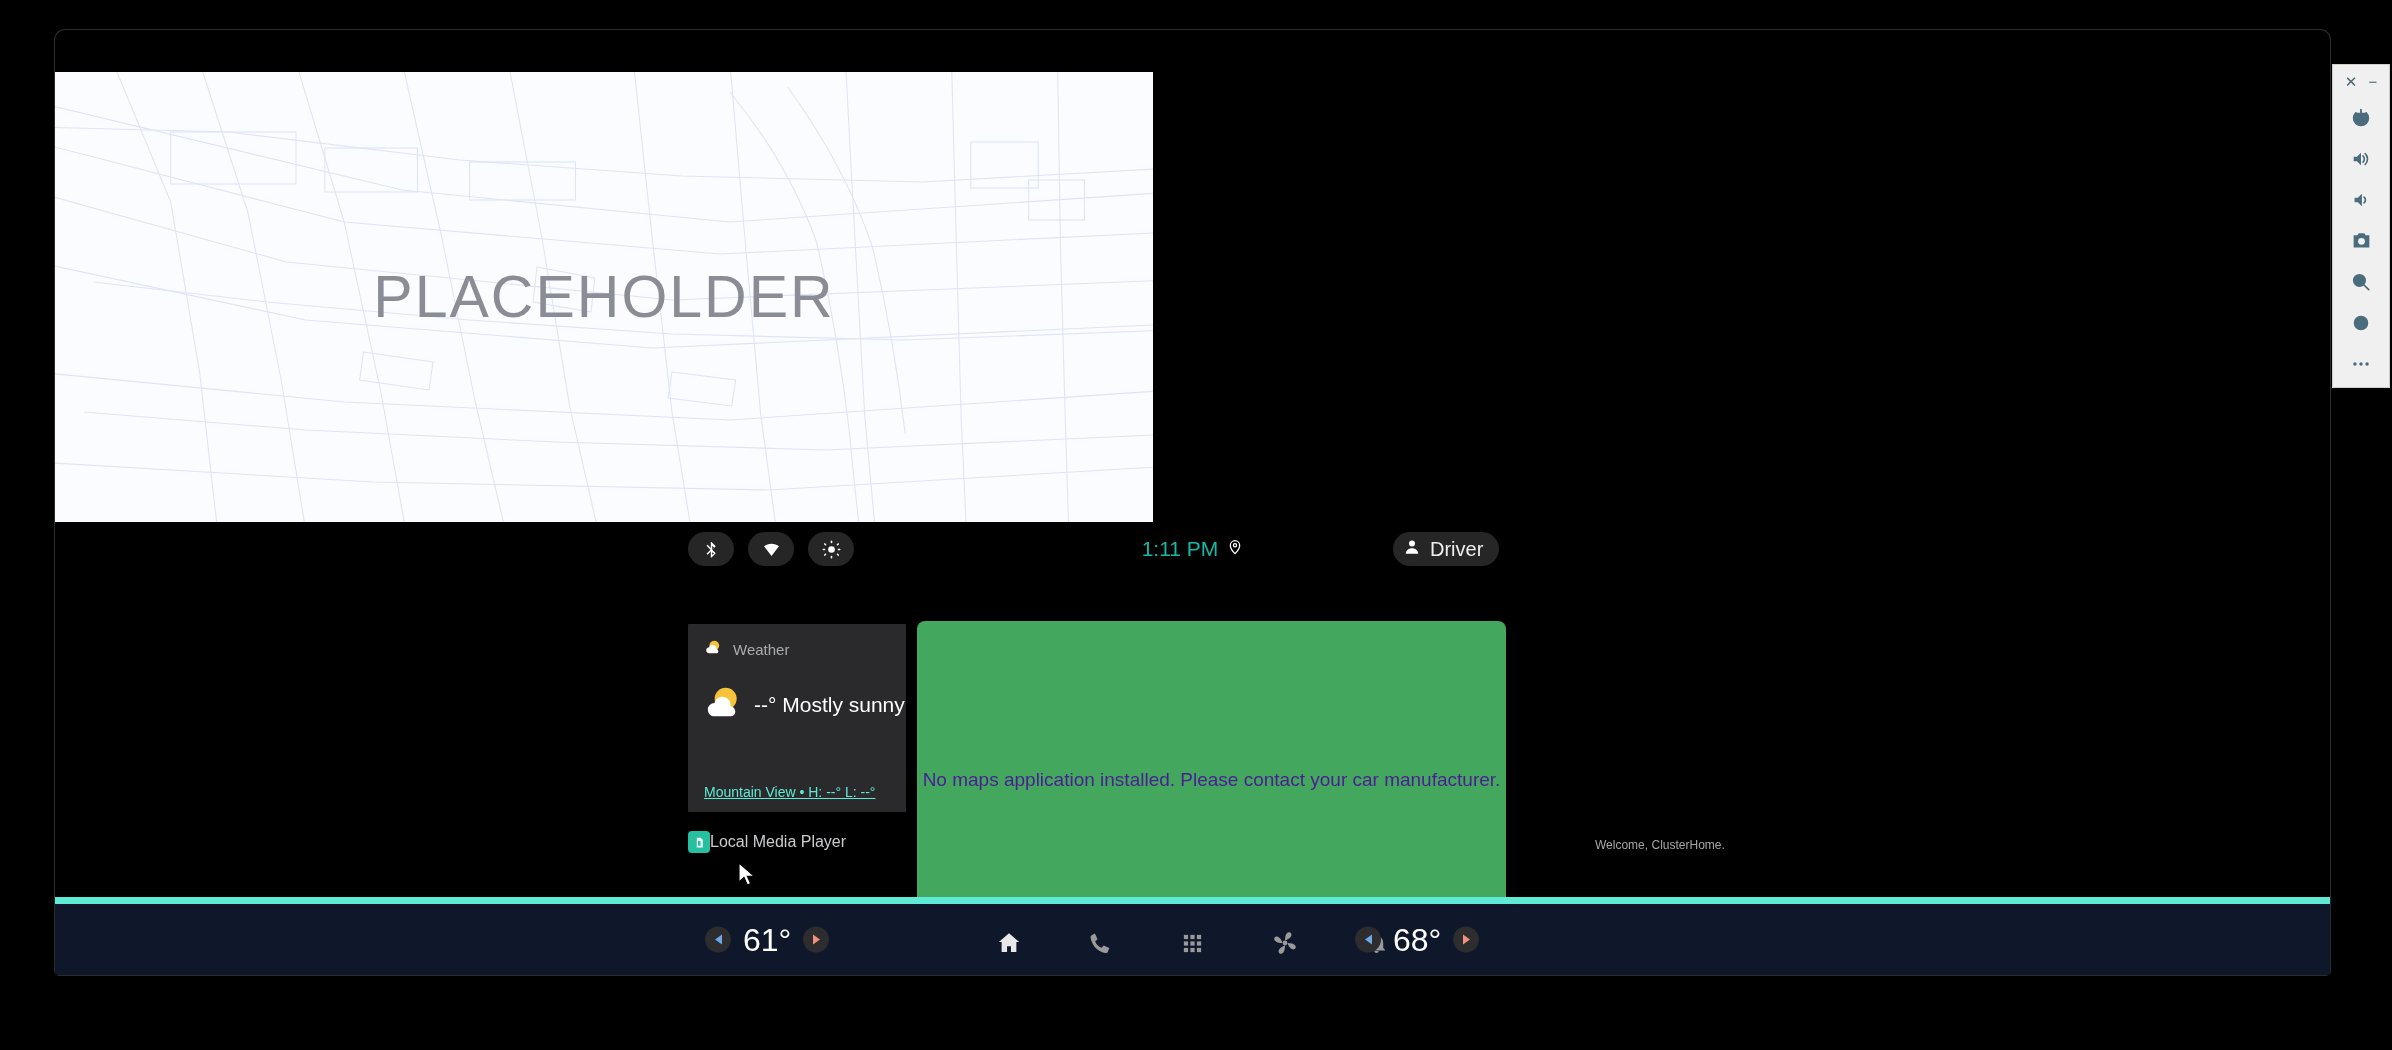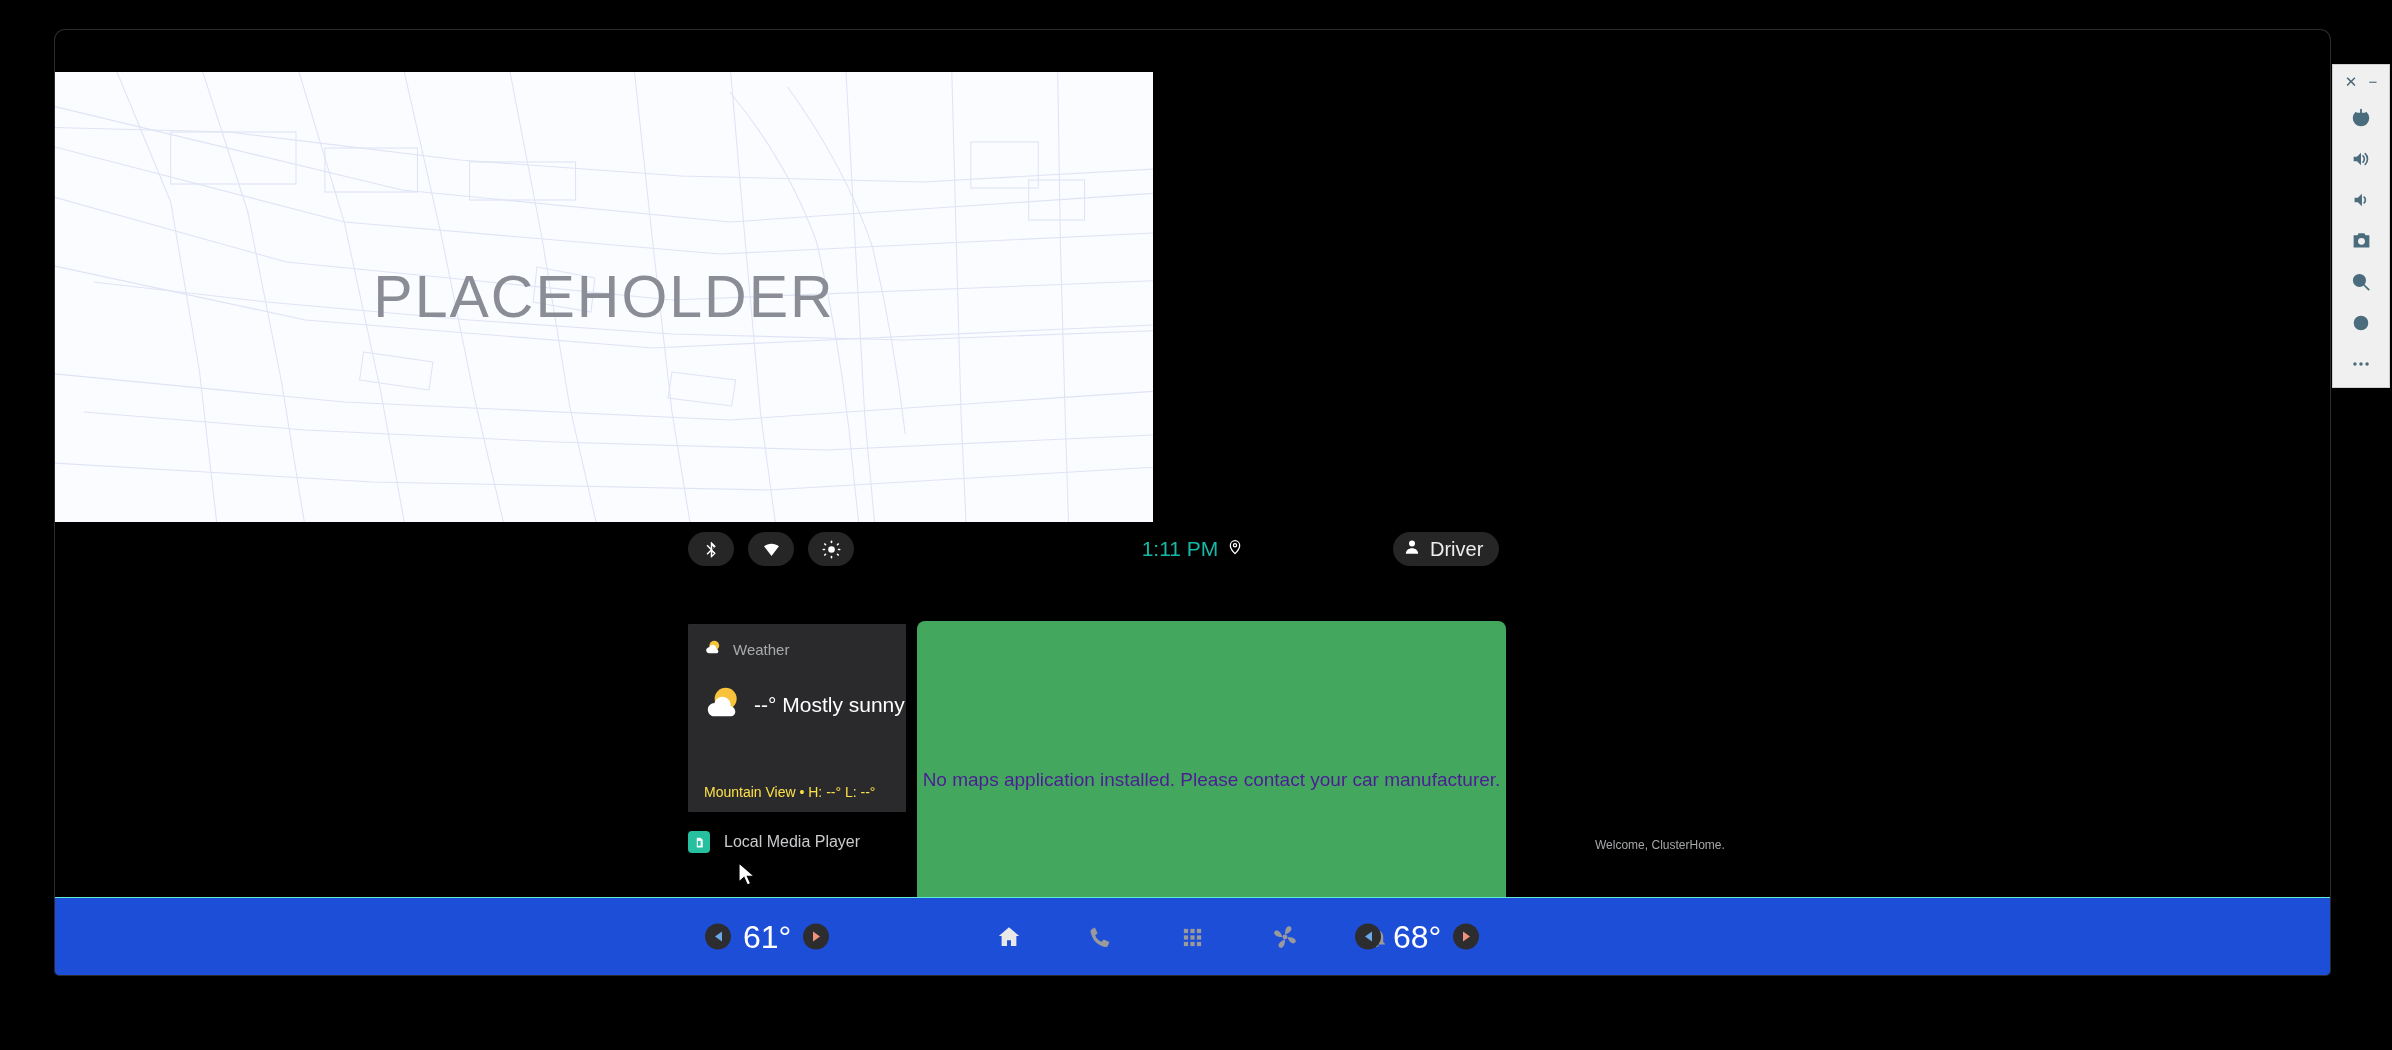--- a/index.html
+++ b/index.html
@@ -92,25 +92,25 @@
     position:absolute; left:633px; top:48px;
     width:218px; height:188px;
     background:#2a2a2c; border-radius:1px;
     padding:14px 16px 12px 16px;
     display:flex; flex-direction:column;
   }
   #weather-head { display:flex; align-items:center; gap:10px; }
   #weather-head-label { color:#a9abad; font-size:15px; }
   #weather-body { display:flex; align-items:center; gap:10px; margin-top:22px; }
   #weather-temp-text { color:#fff; font-size:21px; white-space:nowrap; }
-  #weather-footer { margin-top:auto; color:#fde047; font-size:14px; }
+  #weather-footer { margin-top:auto; color:#5eead4; font-size:14px;text-decoration:underline; }
 
   #media-row {
     position:absolute; left:633px; top:255px;
-    display:flex; align-items:center; gap:14px;
+    display:flex; align-items:center; 
   }
   #media-icon { width:22px; height:22px; border-radius:4px; background:#26bfa0;
                 display:flex; align-items:center; justify-content:center; }
   #media-label { color:#c9cbcd; font-size:16px; }
 
   #maps-panel {
     position:absolute; left:862px; top:45px;
     width:589px; height:318px;
     background:#43a85d; border-radius:8px;
     display:flex; align-items:center; justify-content:center;
@@ -118,21 +118,21 @@
   #maps-message { color:#4c1d95; font-size:19px; }
 
   #cluster-welcome {
     position:absolute; left:1540px; top:262px;
     color:#a5a7a9; font-size:12px;
   }
 
   
   #nav-bar {
     position:absolute; left:0; bottom:0; width:2275px; height:78px;
-    background:#1d4ed8; border-top:1px solid #5eead4;
+    background:#0f172a; border-top:7px solid #5eead4;
   }
   .temp-group { position:absolute; top:50%; transform:translateY(-50%);
                 display:flex; align-items:center; gap:12px; }
   #temp-left { left:650px; }
   #temp-right { left:1300px; }
   .temp-value { color:#fff; font-size:32px; }
   .arrow-btn { width:26px; height:26px; border-radius:13px; background:#2d2d2f;
                display:flex; align-items:center; justify-content:center; }
   .tri { width:0; height:0; border-top:5px solid transparent; border-bottom:5px solid transparent; }
   .tri-left  { border-right:7px solid #6ba8e8; }

